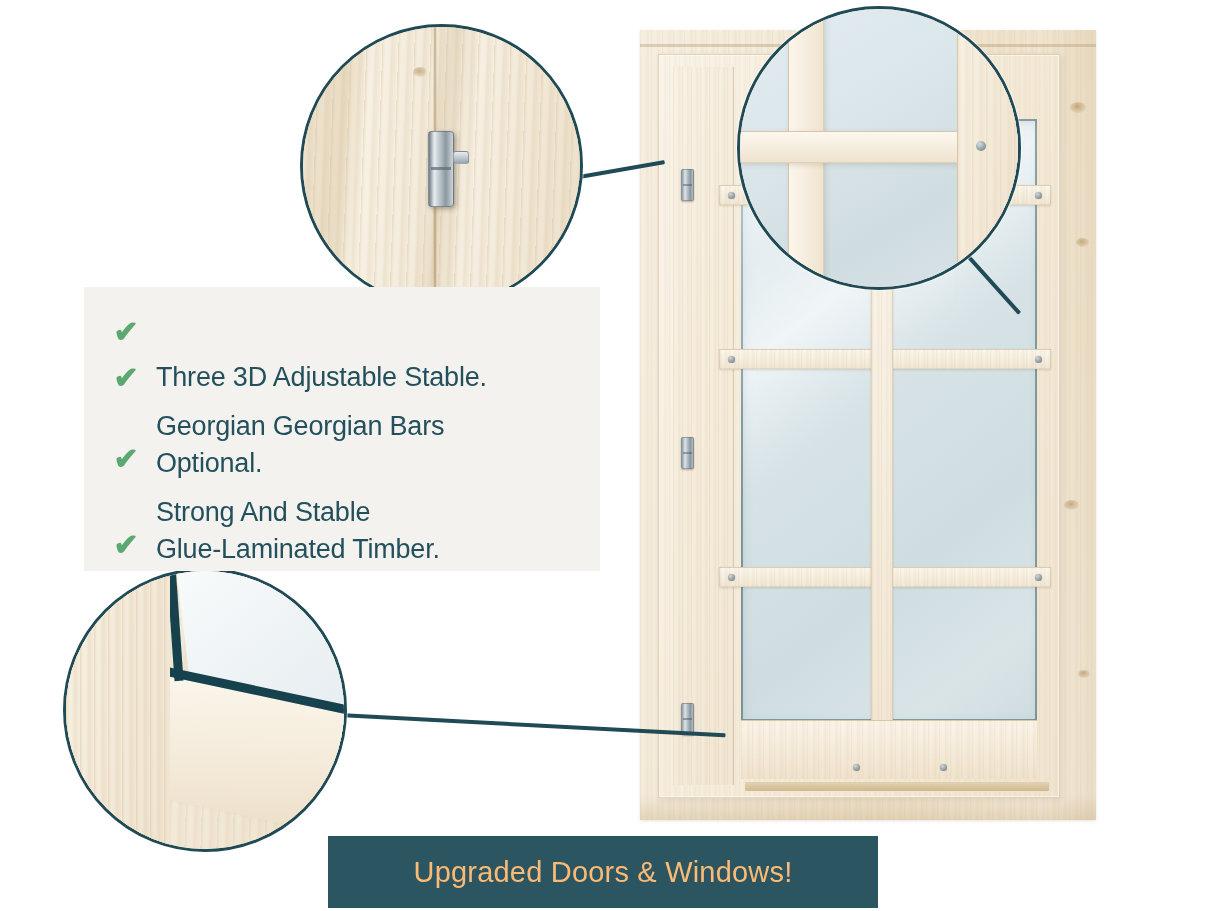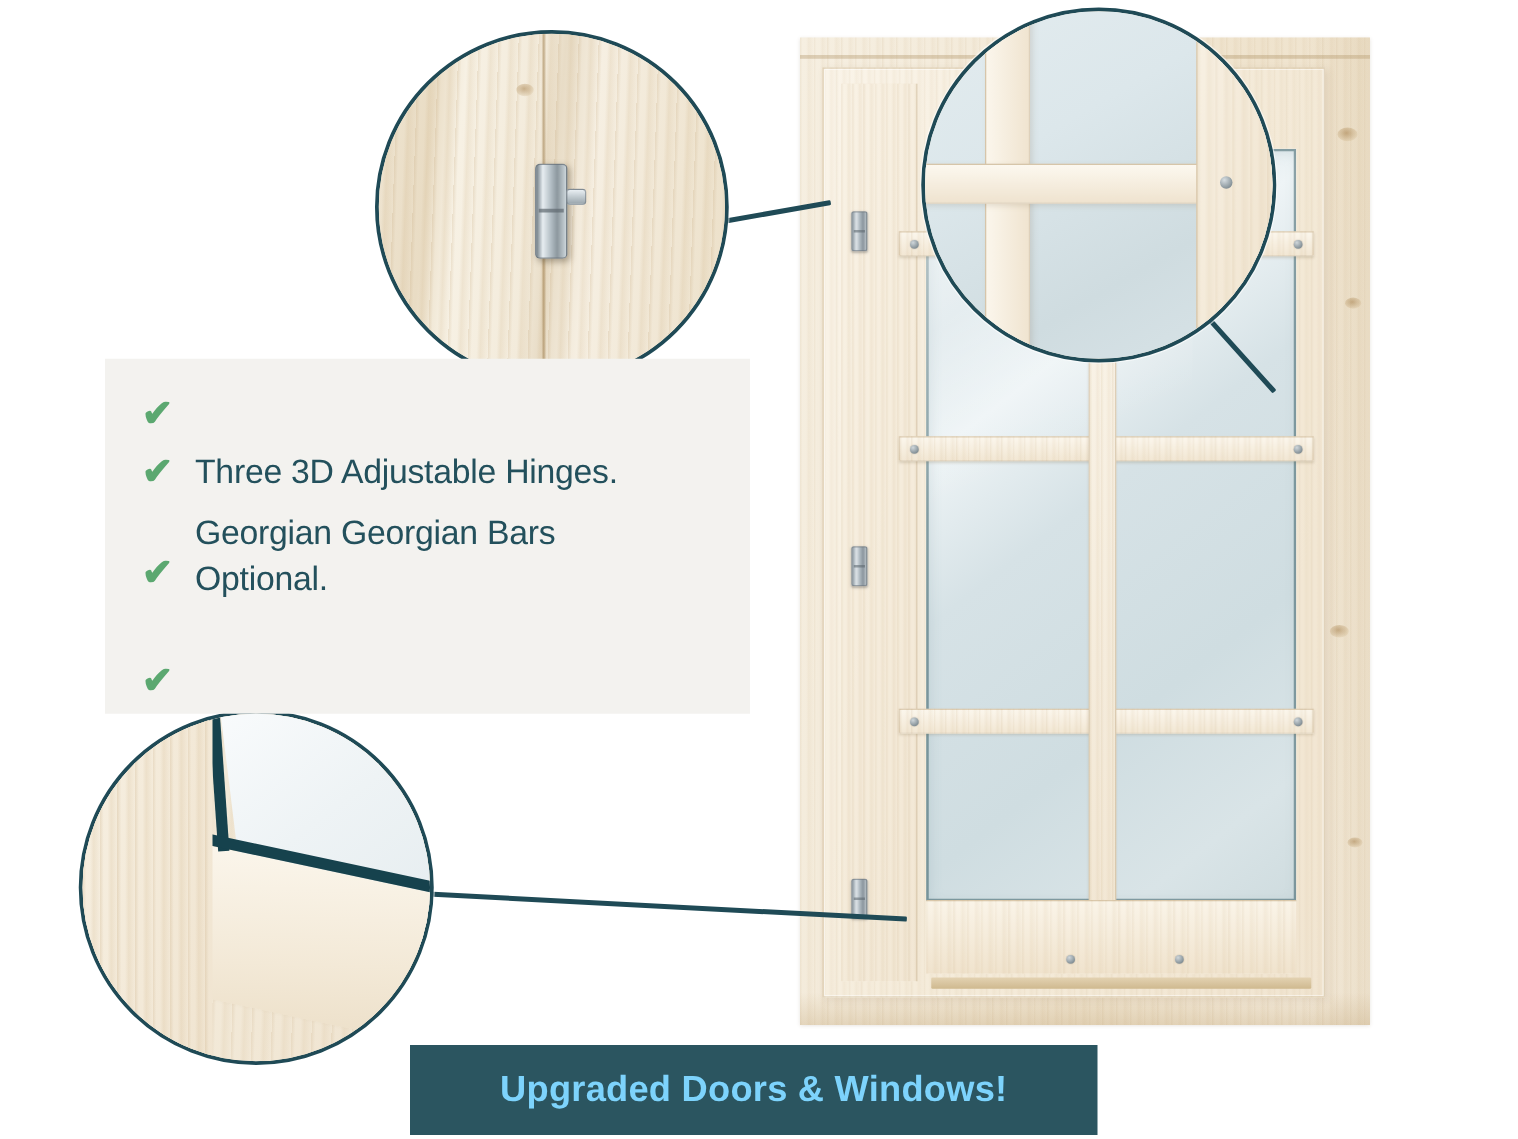--- a/index.html
+++ b/index.html
@@ -386,23 +386,23 @@
     left: 328px;
     top: 836px;
     width: 550px;
     height: 72px;
     background: #2b5560;
     display: flex;
     align-items: center;
     justify-content: center;
   }
   #banner .banner-text {
-    color: #7dd3fc;
+    color: #fdba74;
     font-size: 29px;
-    font-weight: 700;
+    font-weight: 400;
     letter-spacing: 0.2px;
   }
 </style>
 </head>
 <body>
 
 <div id="stage">
 
   <div id="window-photo">
     <div class="casing"></div>
@@ -481,31 +481,35 @@
     <div class="cj-stile"></div>
   </div>
 
   <div id="features">
     <ul>
       <li>
         <span class="check">✔</span>
       </li>
       <li>
         <span class="check">✔</span>
-        <span class="feature-text">Three 3D Adjustable Hinges.</span>
+        <span class="feature-text">Three 3D Adjustable Stable.</span>
       </li>
       <li class="tight">
         <span class="check" style="transform:translateY(34px);">✔</span>
         <span class="feature-text">
           <span>Georgian Georgian Bars</span><br>
           <span>Optional.</span>
         </span>
       </li>
       <li class="tight">
         <span class="check" style="transform:translateY(34px);">✔</span>
+        <span class="feature-text">
+          <span>Strong And Stable</span><br>
+          <span>Glue-Laminated Timber.</span>
+        </span>
       </li>
     </ul>
   </div>
 
   <div id="banner">
     <span class="banner-text">Upgraded Doors &amp; Windows!</span>
   </div>
 
 </div>
 

